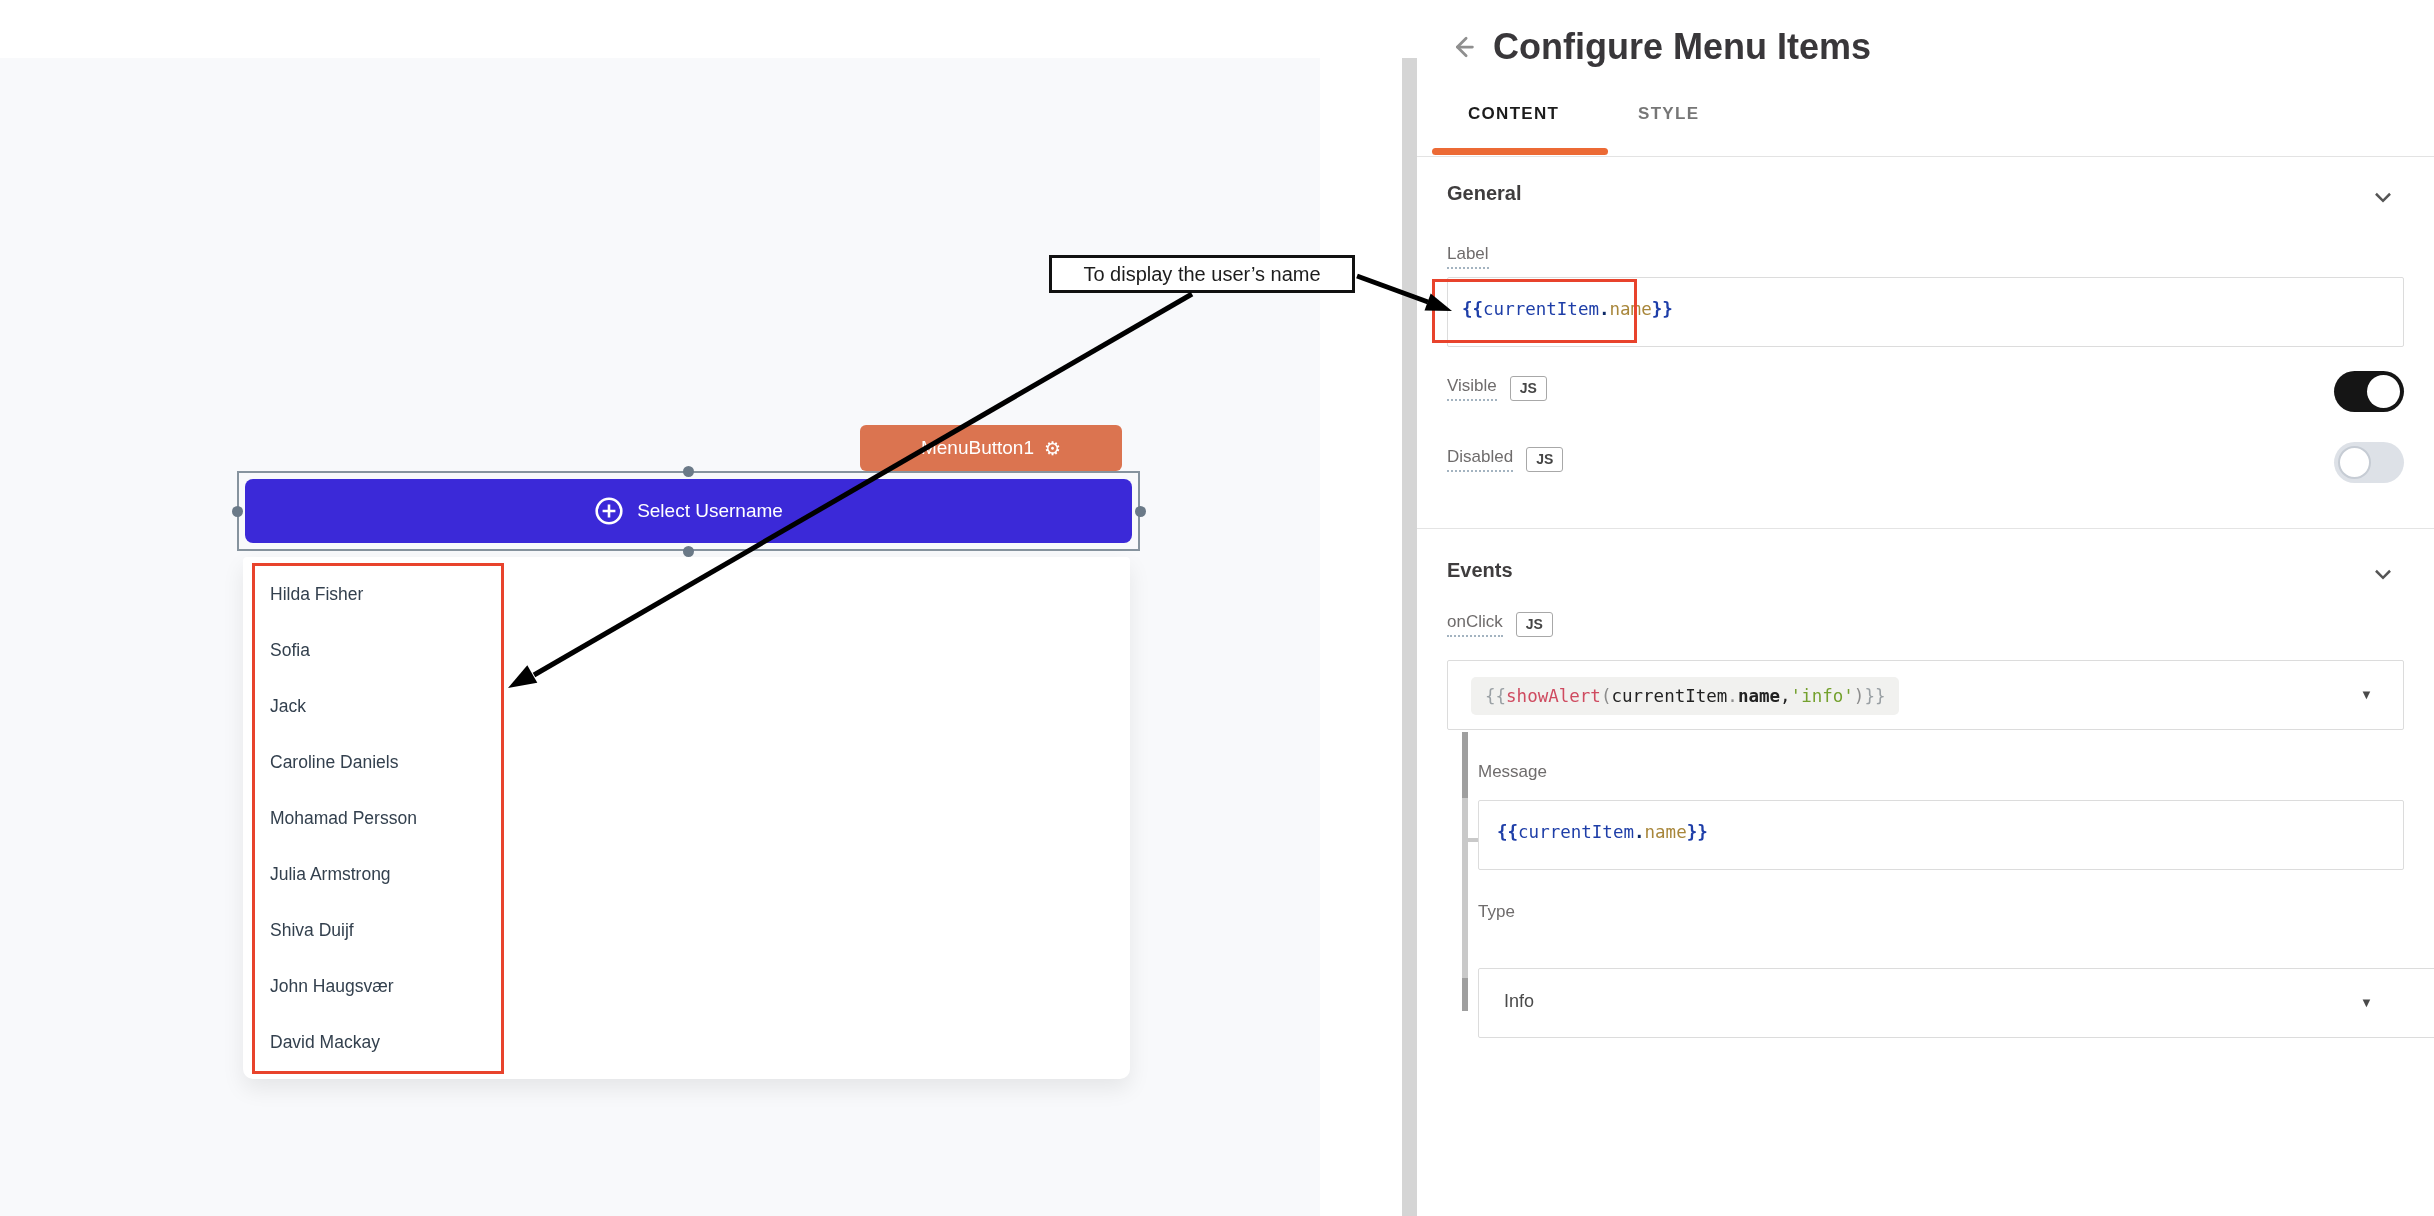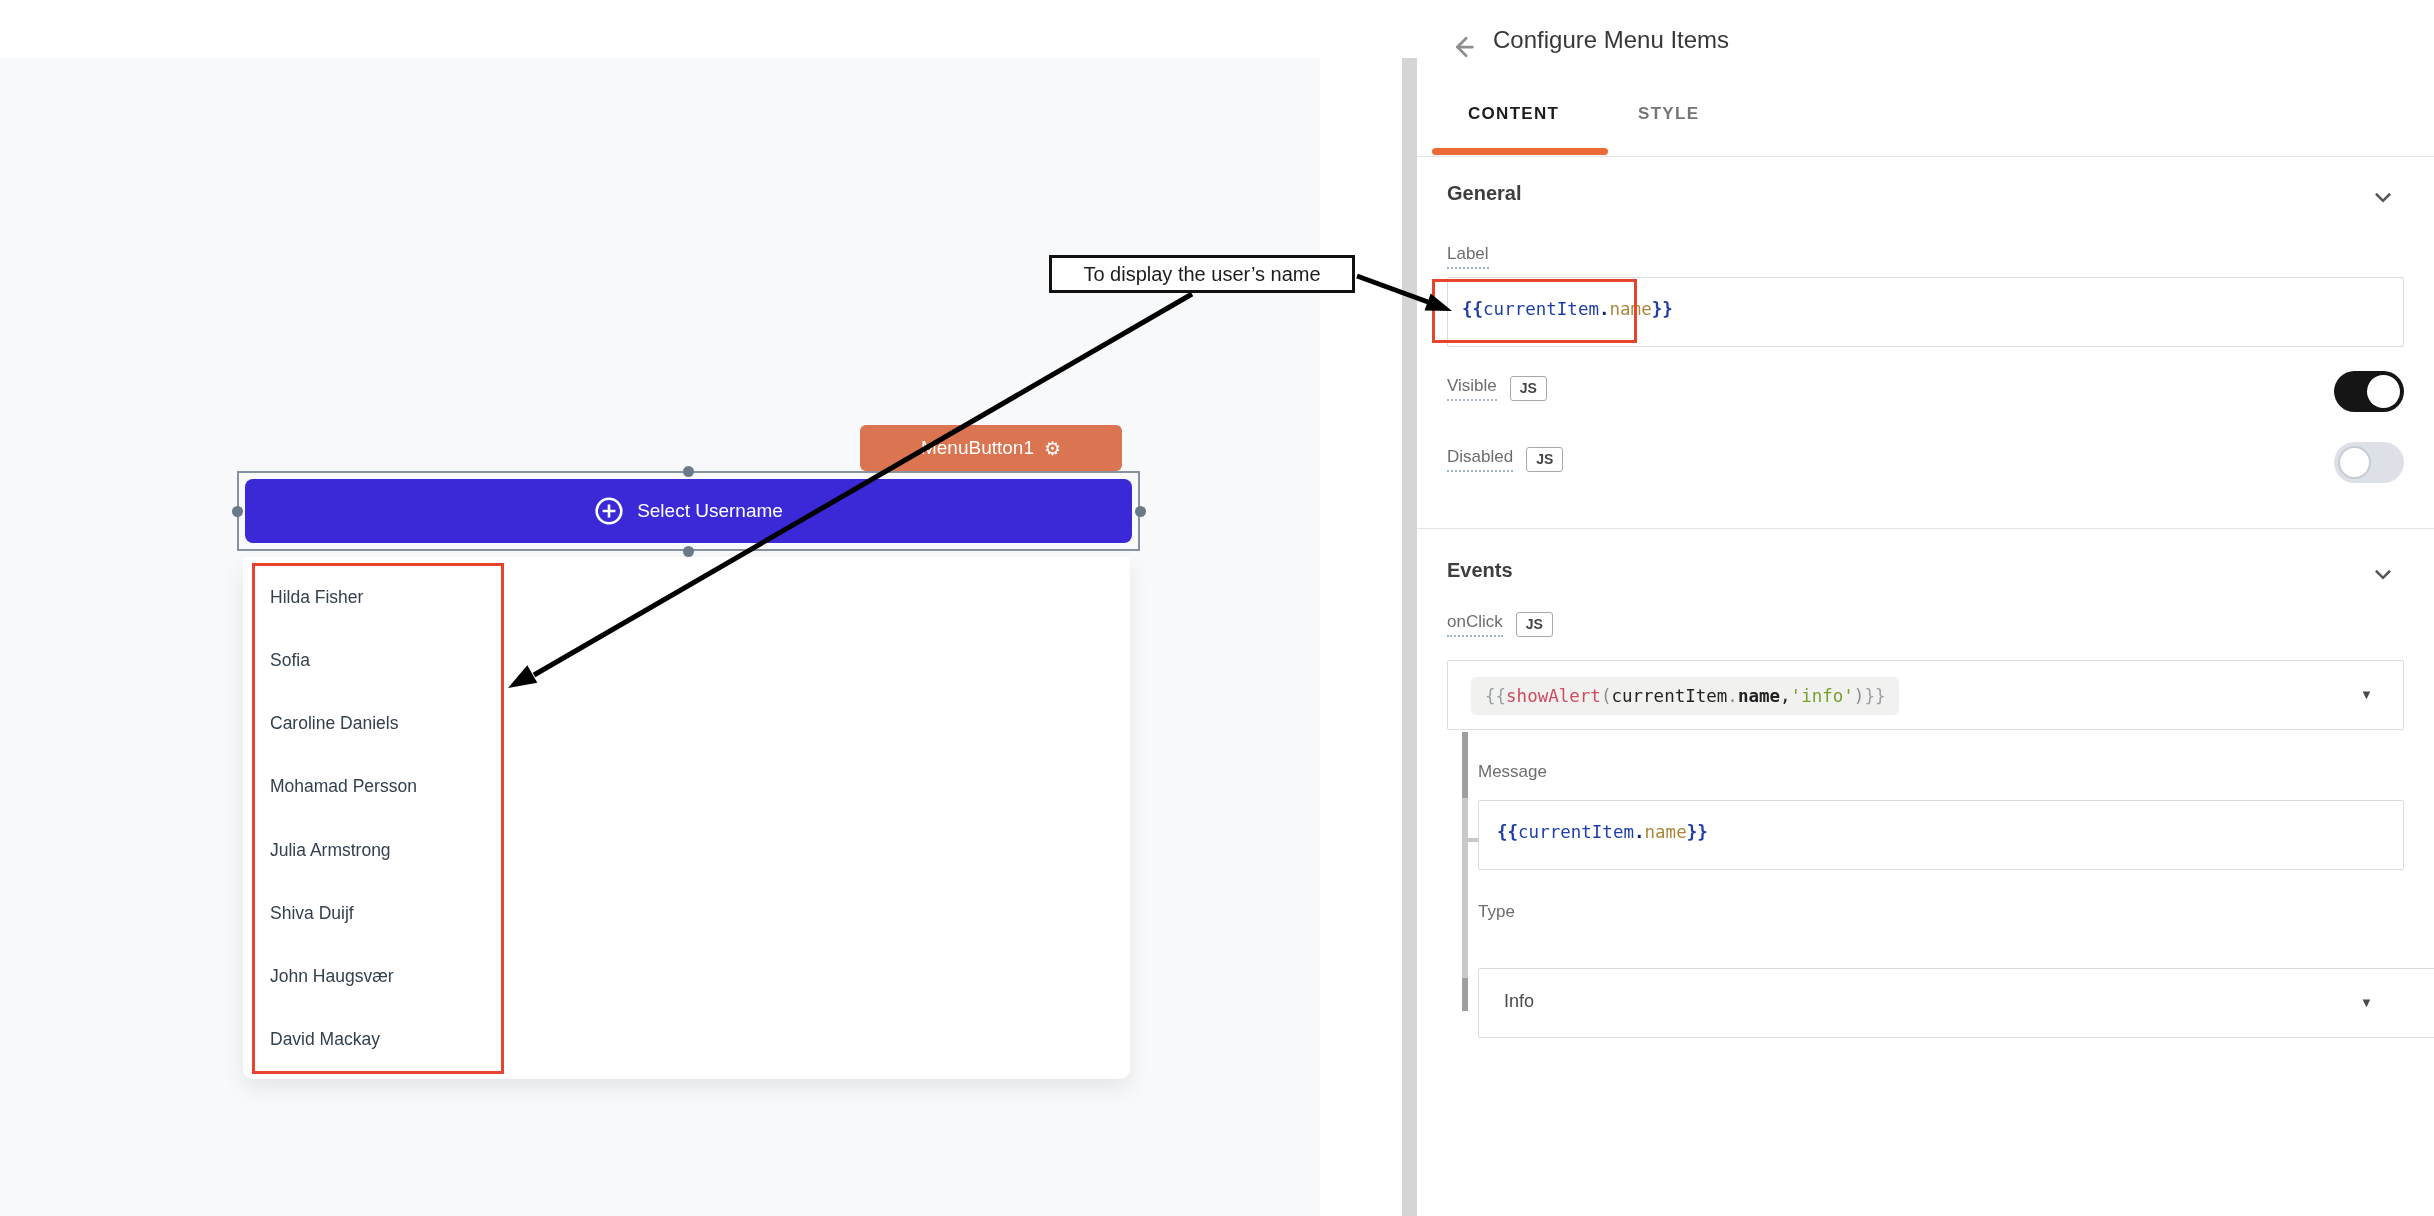--- a/index.html
+++ b/index.html
@@ -32,21 +32,21 @@
 
   .annotation-box{left:1049px;top:255px;width:306px;height:38px;border:3px solid #111;
     background:#fff;box-sizing:border-box;display:flex;align-items:center;justify-content:center;
     font-size:20px;color:#1d1d1d;white-space:nowrap;}
 
   .arrow-overlay{left:0;top:0;width:2434px;height:1216px;pointer-events:none;z-index:40;}
 
   
   .panel{left:1417px;top:0;width:1017px;height:1216px;background:#fff;}
   .back-btn{left:1448px;top:32px;width:30px;height:30px;cursor:pointer;}
-  .panel-title{left:1493px;top:26px;font-size:24px;font-weight:400;color:#39373a;}
+  .panel-title{left:1493px;top:26px;font-size:36px;font-weight:700;color:#39373a;}
 
   .tab{top:104px;font-size:17px;font-weight:700;letter-spacing:1.3px;cursor:pointer;}
   .tab-content{left:1468px;color:#1c1c1c;}
   .tab-style{left:1638px;color:#767676;}
   .tab-hairline{left:1417px;top:156px;width:1017px;height:1px;background:#e3e3e3;}
   .tab-underline{left:1432px;top:148px;width:176px;height:7px;border-radius:4px;
     background:var(--accent-orange,#ec6a35);}
 
   .section-title{font-size:20px;font-weight:700;color:#3f3d3e;}
   .chev{width:26px;height:26px;cursor:pointer;}
@@ -116,20 +116,21 @@
       <circle cx="15" cy="15" r="12.3" fill="none" stroke="#fff" stroke-width="2.6"></circle>
       <path d="M15 8.6v12.8M8.6 15h12.8" stroke="#fff" stroke-width="2.6" fill="none"></path>
     </svg>
     <span>Select Username</span>
   </div>
 
   <div class="abs dropdown-card"></div>
   <div class="abs menu-list">
       <div class="menu-item">Hilda Fisher</div>
       <div class="menu-item">Sofia</div>
+      <div class="menu-item">Jack</div>
       <div class="menu-item">Caroline Daniels</div>
       <div class="menu-item">Mohamad Persson</div>
       <div class="menu-item">Julia Armstrong</div>
       <div class="menu-item">Shiva Duijf</div>
       <div class="menu-item">John Haugsvær</div>
       <div class="menu-item">David Mackay</div>
     </div>
 
   <div class="abs annotation-box">
     <span>To display the user’s name</span>

